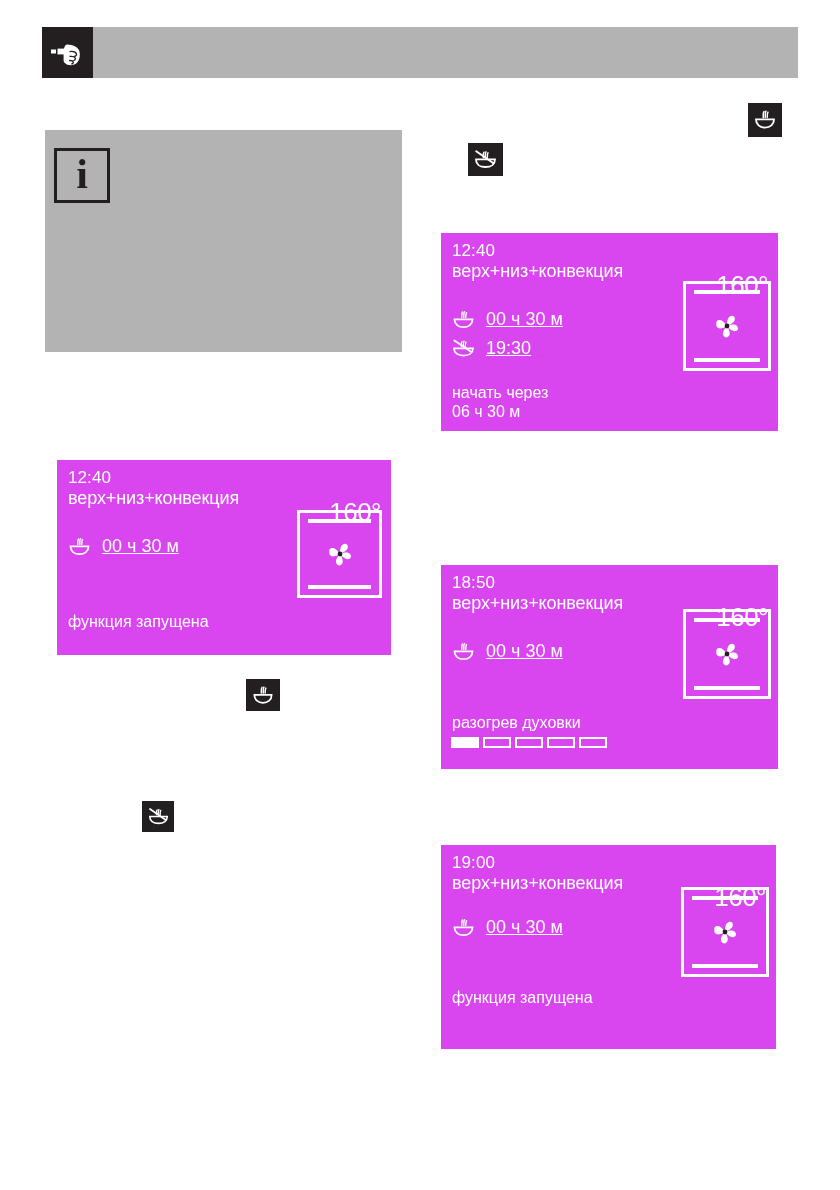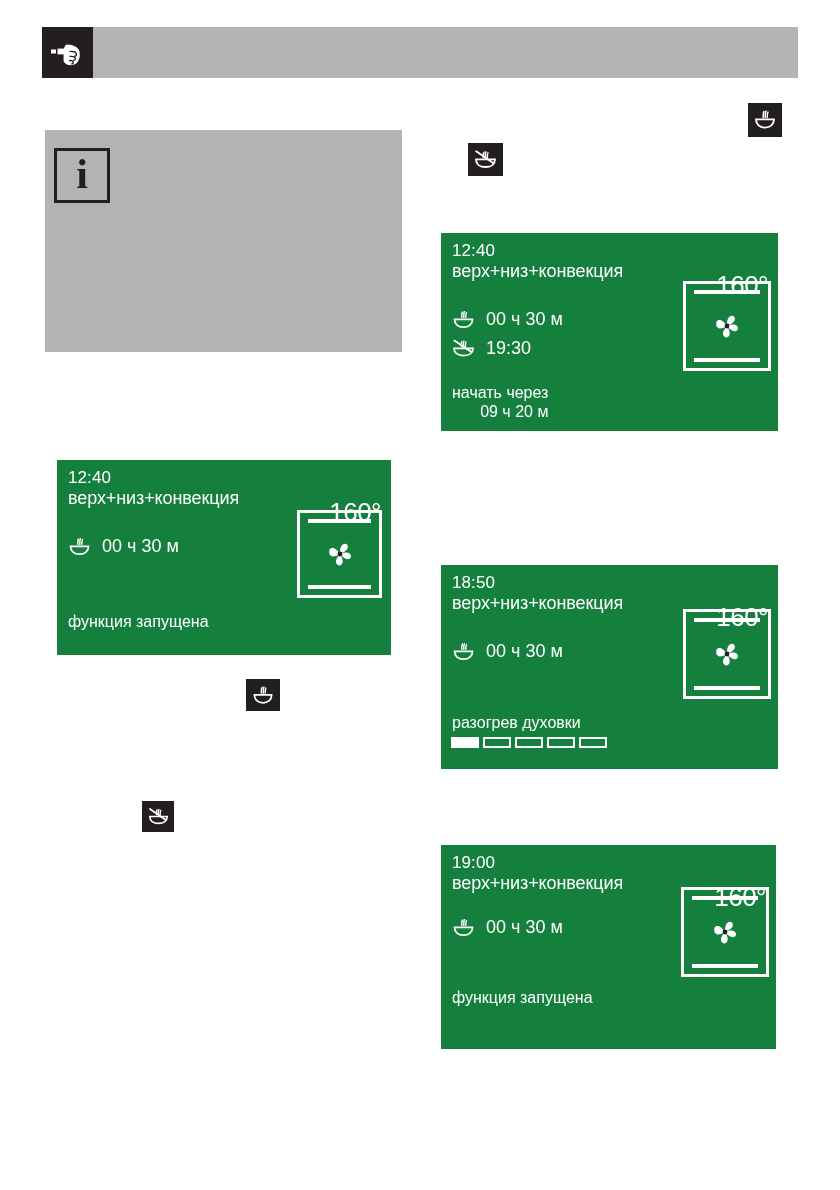--- a/index.html
+++ b/index.html
@@ -84,24 +84,23 @@
   }
   .key-badge svg { display: block; }
 
   #badge-duration-top   { left: 748px; top: 103px; width: 34px; height: 34px; }
   #badge-endtime-top    { left: 468px; top: 143px; width: 35px; height: 33px; }
   #badge-duration-mid   { left: 246px; top: 679px; width: 34px; height: 32px; }
   #badge-endtime-mid    { left: 142px; top: 801px; width: 32px; height: 31px; }
 
   
   .display-panel {
-    background: #15803d;
+    background: #d946ef;
     color: #ffffff;
     box-sizing: border-box;
-    text-align: right;
   }
   .dp-time {
     position: absolute;
     left: 11px; top: 8px;
     font-size: 17px;
     letter-spacing: 0.1px;
     white-space: nowrap;
   }
   .dp-mode {
     position: absolute;
@@ -130,20 +129,21 @@
   .dp-row .ricon {
     width: 28px;
     display: flex;
     align-items: center;
     justify-content: flex-start;
   }
   .dp-row .rtext {
     font-size: 18px;
     margin-left: 8px;
     white-space: nowrap;
+    text-decoration: underline;
   }
   .dp-status {
     position: absolute;
     left: 11px;
     font-size: 16px;
     line-height: 19px;
     white-space: pre-line;
   }
   .dp-oven-box {
     position: absolute;
@@ -293,21 +293,21 @@
           </g>
           <path d="M3 11.4 L22 11.4 C22 15.8 18.2 18.6 12.5 18.6 C6.8 18.6 3 15.8 3 11.4 Z" fill="none" stroke="#ffffff" stroke-width="1.7"></path>
           <line x1="3.4" y1="3.6" x2="20.4" y2="15.0" stroke="#ffffff" stroke-width="1.8" stroke-linecap="round"></line>
         </svg>
       </span>
       <span class="rtext">19:30</span>
     </div>
   </div>
 
   <div class="dp-status" style="top:150px;">начать через
-09 ч 20 м</div>
+06 ч 30 м</div>
 
   <div class="dp-oven-box" style="left:242px; top:48px; width:88px; height:90px;">
     <span class="bar top"></span>
     <span class="bar bottom"></span>
     <svg class="fan" width="40" height="40" viewBox="0 0 40 40" aria-hidden="true">
       <g fill="#ffffff">
         <path d="M20 20 C20 20 19.4 12.6 22.8 10.4 C25.6 8.6 28.4 10.6 27.8 13.6 C27.2 16.8 23.2 18.6 20 20 Z"></path>
         <path d="M20 20 C20 20 26.8 17.0 29.8 19.8 C32.2 22.1 30.8 25.3 27.7 25.2 C24.5 25.1 21.8 21.8 20 20 Z"></path>
         <path d="M20 20 C20 20 24.2 26.1 22.2 29.6 C20.6 32.5 17.2 31.9 16.2 29.0 C15.2 25.9 18.0 22.2 20 20 Z"></path>
         <path d="M20 20 C20 20 12.8 22.2 10.2 19.0 C8.1 16.4 10.0 13.5 13.0 14.0 C16.2 14.5 18.5 18.1 20 20 Z"></path>

